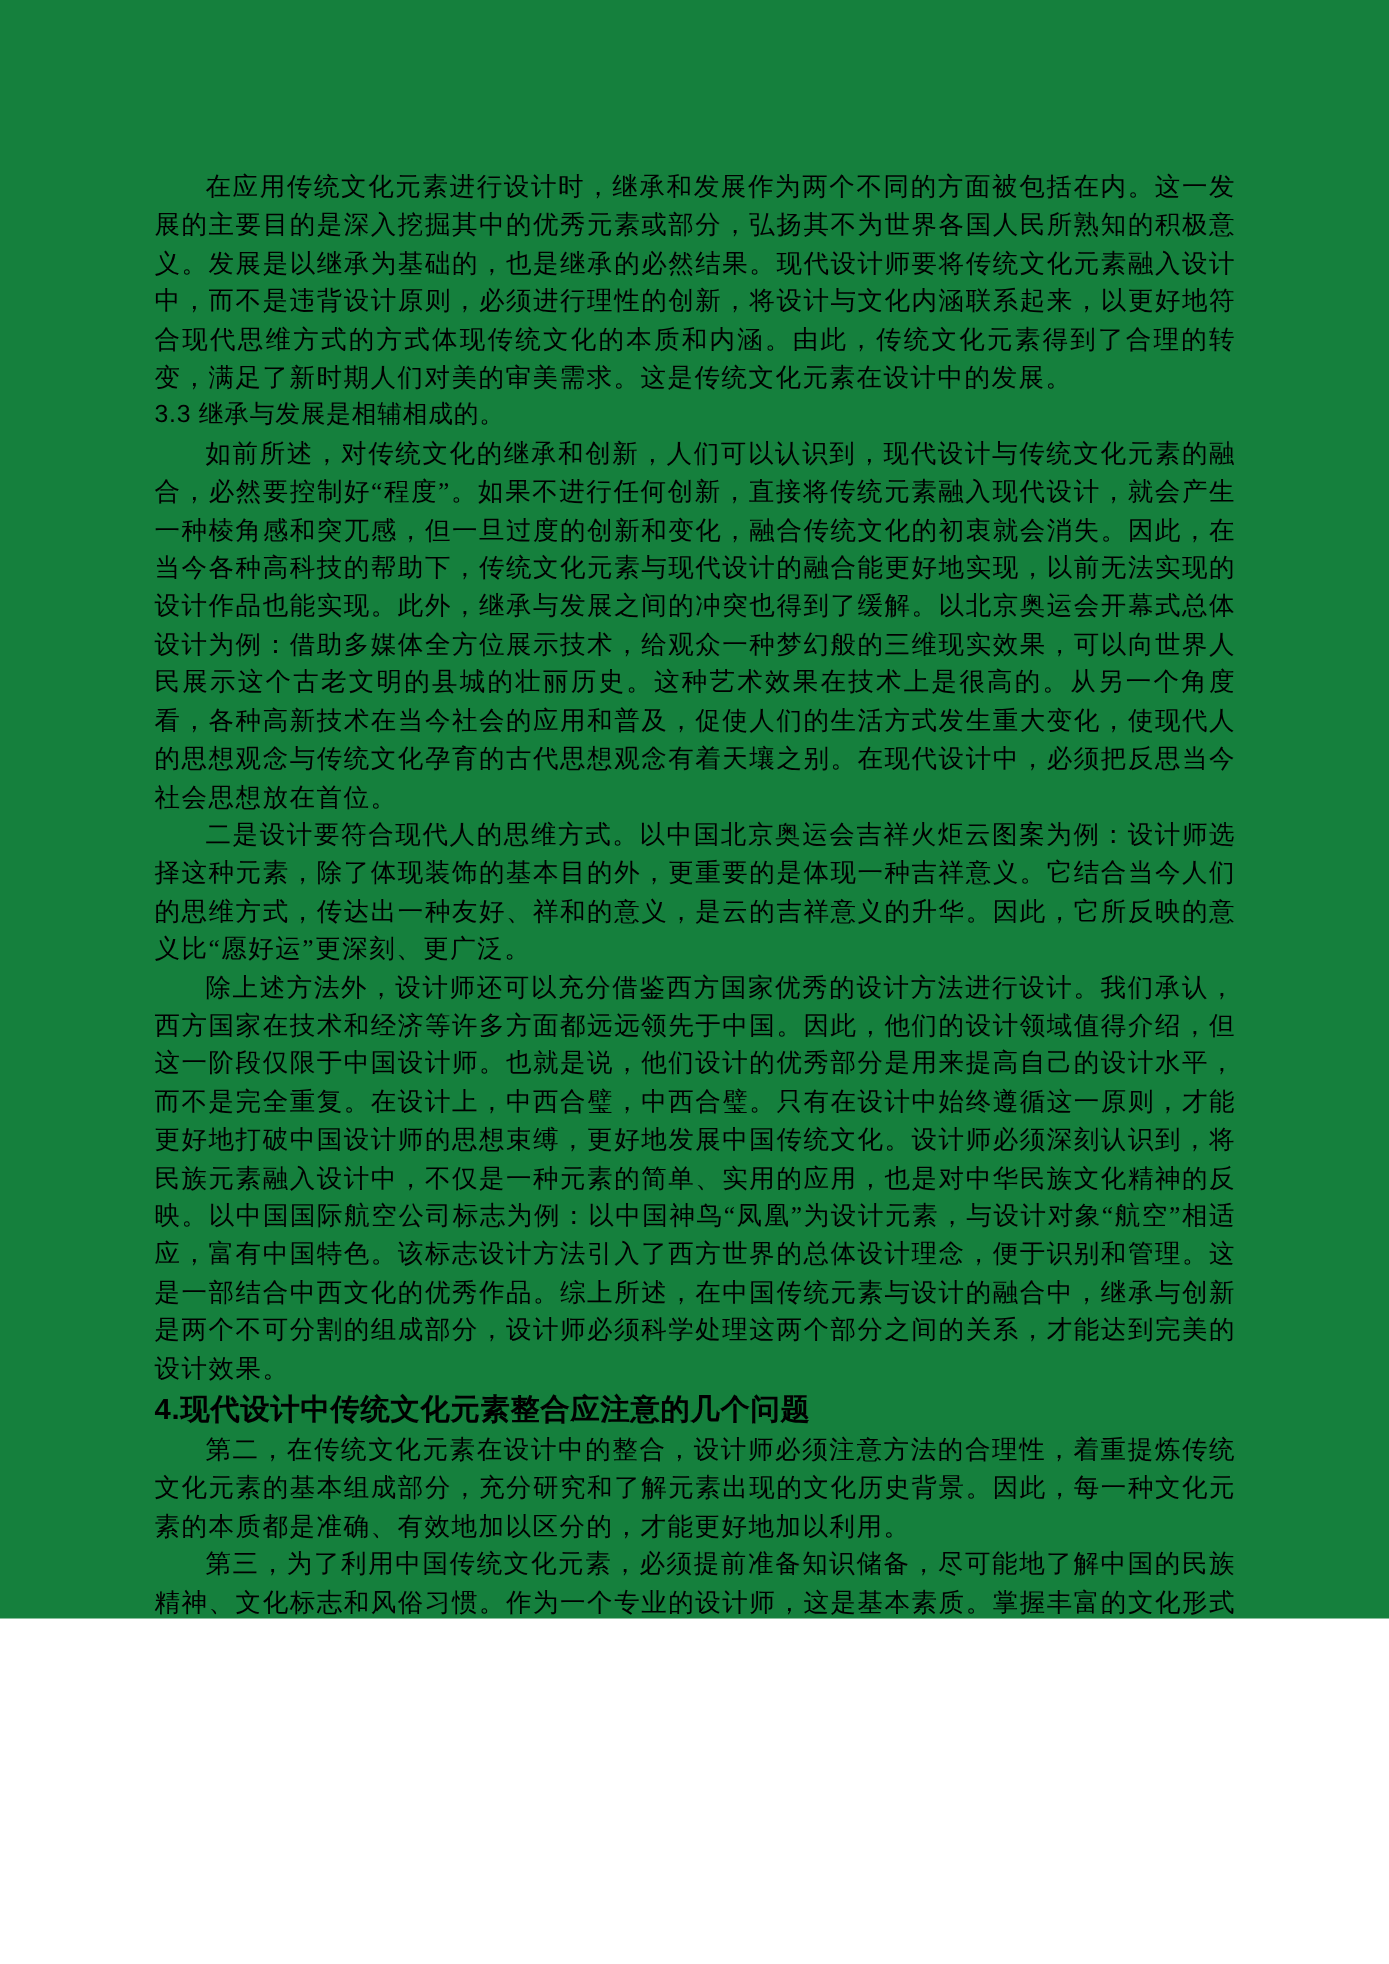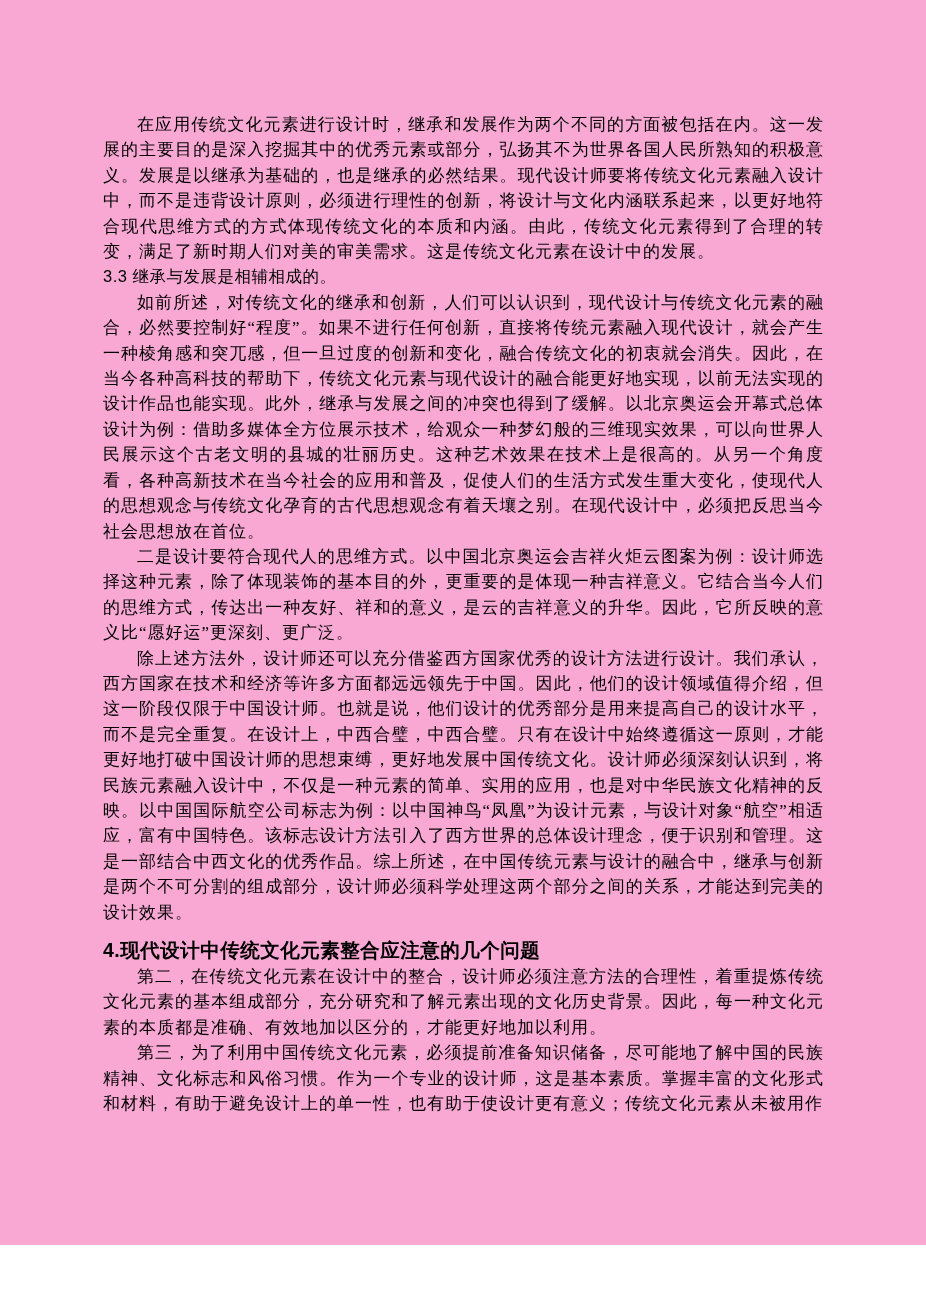--- a/index.html
+++ b/index.html
@@ -4,22 +4,22 @@
 <style>
   * { box-sizing: border-box; }
   html, body { margin: 0; padding: 0; }
   body {
     width: 926px; height: 1309px;
     background: #ffffff;
     font-family: "Liberation Serif", "DejaVu Serif", serif;
   }
   .page {
     position: relative;
-    width: 926px; height: 1245px;
-    background: #f9a8d4;
+    width: 926px; height: 1079px;
+    background: #15803d;
     overflow: hidden;
     color: #000000;
   }
   .content {
     position: absolute;
     left: 103px; top: 112px;
     width: 721px;
   }
   .body-para {
     margin: 0;
@@ -35,21 +35,21 @@
   .heading-sub {
     margin: 0;
     font-family: "Liberation Sans", "DejaVu Sans", sans-serif;
     font-size: 16.5px;
     font-weight: 400;
     line-height: 25.4px;
     letter-spacing: 0.5px;
     color: #000000;
   }
   .heading-main {
-    margin: 11px 0 0 0;
+    margin: 1px 0 0 0;
     font-family: "Liberation Sans", "DejaVu Sans", sans-serif;
     font-size: 19.5px;
     font-weight: 700;
     line-height: 28px;
     letter-spacing: 0.5px;
     color: #000000;
   }
 </style>
 </head>
 <body>

